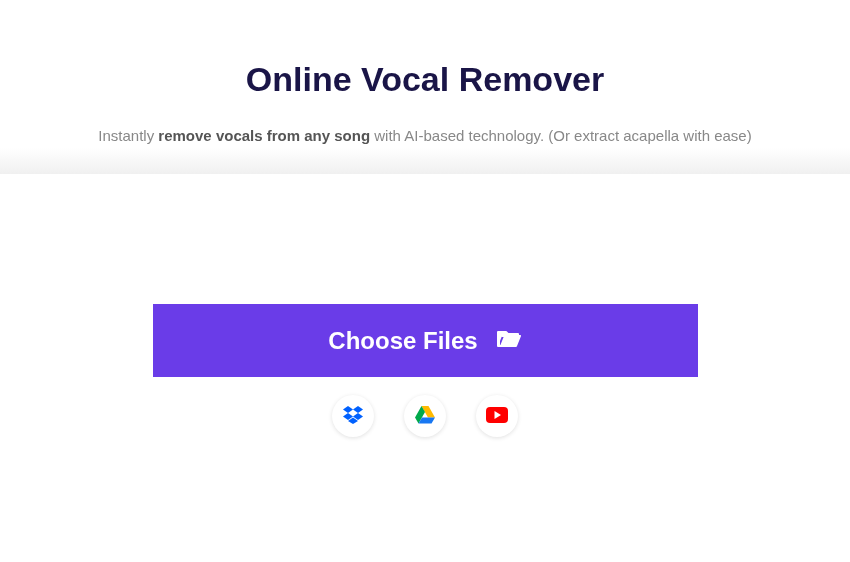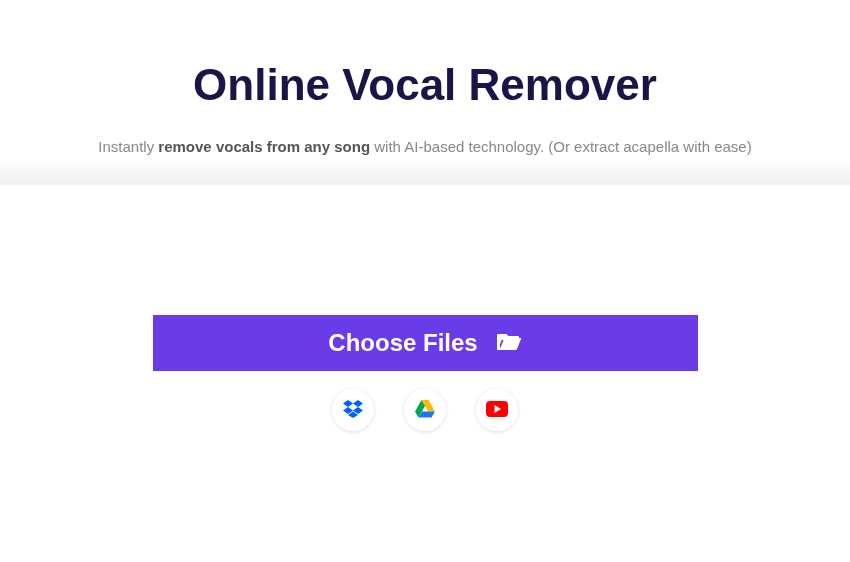--- a/index.html
+++ b/index.html
@@ -15,21 +15,21 @@
       overflow: hidden;
     }
     .header-section {
       background: linear-gradient(to bottom, #ffffff 0%, #ffffff 85%, #f0f0f0 100%);
       padding-top: 60px;
       padding-bottom: 30px;
       text-align: center;
     }
     .page-title {
       color: #1a1547;
-      font-size: 44px;
+      font-size: 34px;
       font-weight: 800;
       margin-bottom: 28px;
     }
     .subtitle {
       color: #888888;
       font-size: 15px;
       font-weight: 400;
       padding: 0 10px;
     }
     .subtitle-bold {
@@ -38,21 +38,21 @@
     }
     .content-section {
       padding-top: 130px;
       text-align: center;
     }
     .choose-btn {
       display: inline-flex;
       align-items: center;
       justify-content: center;
       width: 545px;
-      height: 56px;
+      height: 73px;
       background: #6a3ce8;
       border: none;
       cursor: pointer;
       gap: 18px;
     }
     .choose-btn-label {
       color: #ffffff;
       font-size: 24px;
       font-weight: 700;
     }

